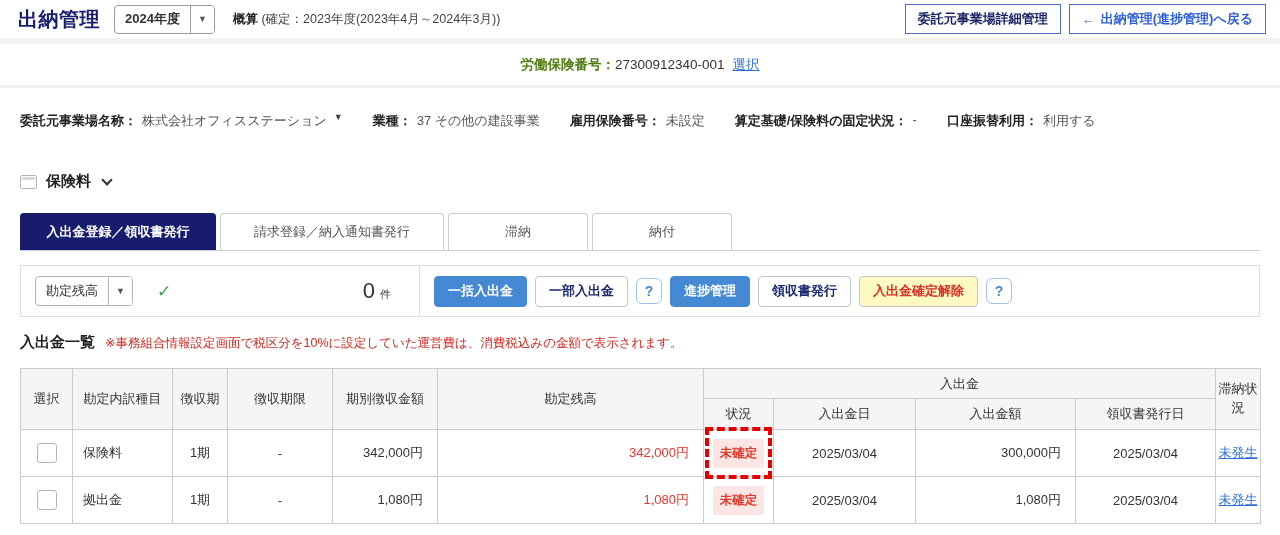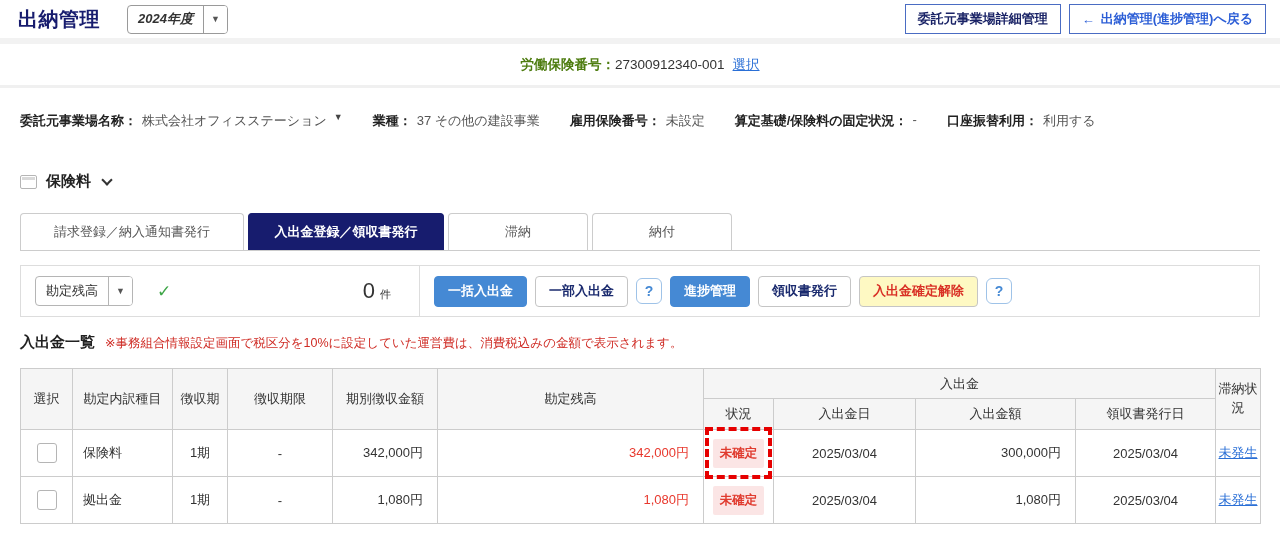--- a/index.html
+++ b/index.html
@@ -12,21 +12,21 @@
 
   
   .header { display:flex; align-items:center; height:44px; padding:0 14px 0 18px;
             border-bottom:6px solid #f2f2f2; background:#fff; }
   .page-title { font-size:20px; font-weight:bold; color:#171c6e; letter-spacing:.5px; }
   .select-ctl { display:inline-flex; align-items:stretch; border:1px solid #9a9a9a;
                 border-radius:4px; background:#fff; overflow:hidden; height:29px; cursor:pointer; }
   .select-ctl .val { padding:0 10px; display:flex; align-items:center; font-weight:bold; color:#333; }
   .select-ctl .caret-box { border-left:1px solid #9a9a9a; width:24px; display:flex;
                            align-items:center; justify-content:center; color:#555; font-size:9px; background:#fff; }
-  .year-select { margin-left:27px;font-style:italic; }
+  .year-select { margin-left:14px; }
   .summary { margin-left:18px; font-size:12.5px; color:#444; }
   .summary .lbl { font-weight:bold; color:#222; }
   .header-buttons { margin-left:auto; display:flex; gap:8px; }
   .hbtn { height:30px; border-radius:0; border:1px solid #4a6cc3; background:#fff;
           font-weight:bold; font-size:13px; padding:0 12px; display:flex; align-items:center; cursor:pointer; }
   .hbtn.manage { color:#1a2366; }
   .hbtn.back   { color:#2c5ed6; gap:6px; }
 
   
   .ins-bar { height:44px; display:flex; align-items:center; justify-content:center;
@@ -115,20 +115,24 @@
 <body>
 
 <div class="header">
   <span class="page-title">出納管理</span>
 
   <span class="select-ctl year-select">
     <span class="val">2024年度</span>
     <span class="caret-box">▼</span>
   </span>
 
+  <span class="summary">
+    <span class="lbl">概算</span>
+    <span>(確定：2023年度(2023年4月～2024年3月))</span>
+  </span>
 
   <span class="header-buttons">
     <button class="hbtn manage">委託元事業場詳細管理</button>
     <button class="hbtn back">
       <span>←</span>
       <span>出納管理(進捗管理)へ戻る</span>
     </button>
   </span>
 </div>
 
@@ -162,22 +166,22 @@
   </span>
 </div>
 
 <div class="section-head">
   <span class="win-icon"></span>
   <span class="section-title">保険料</span>
   <span class="chev-down"></span>
 </div>
 
 <div class="tabs">
+  <div class="tab tab-1">入出金登録／領収書発行</div>
   <div class="tab tab-0">請求登録／納入通知書発行</div>
-  <div class="tab tab-1">入出金登録／領収書発行</div>
   <div class="tab tab-2">滞納</div>
   <div class="tab tab-3">納付</div>
 </div>
 
 <div class="toolbar">
   <div class="tb-left">
     <span class="select-ctl row-select">
       <span class="val">勘定残高</span>
       <span class="caret-box">▼</span>
     </span>

